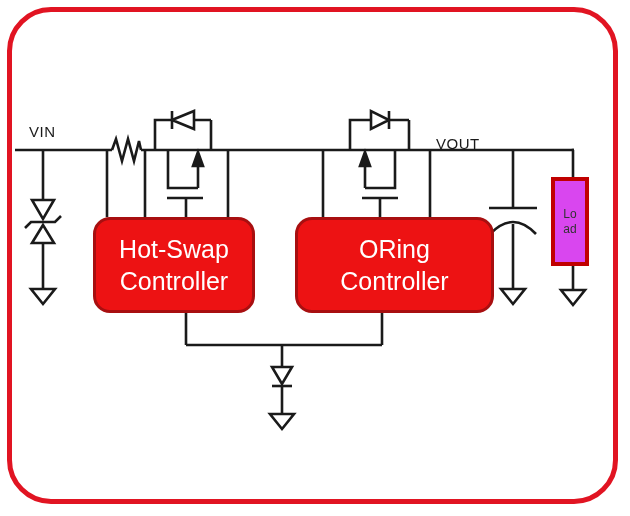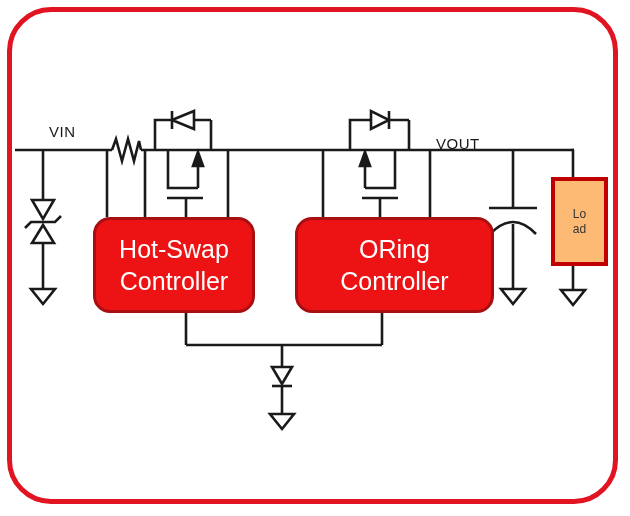--- a/index.html
+++ b/index.html
@@ -10,35 +10,35 @@
   .frame{
     position:absolute;left:7px;top:7px;width:611px;height:497px;
     border:5px solid var(--frame_red,#e11422);border-radius:44px;
     box-sizing:border-box;
   }
   svg.wires{position:absolute;left:0;top:0;}
   .net-label{
     position:absolute;color:var(--wire_black,#1a1a1a);
     font-size:15px;letter-spacing:0.5px;line-height:15px;
   }
-  .vin-label{left:29px;top:124px;margin-left:20px;}
+  .vin-label{left:29px;top:124px;}
   .vout-label{left:436px;top:136px;}
   .ctrl-box{
     position:absolute;top:217px;height:96px;border-radius:17px;
     background:var(--box_fill,#ed1213);
     border:3px solid var(--box_border,#a80f10);
     box-sizing:border-box;
     display:flex;flex-direction:column;justify-content:center;align-items:center;
     color:var(--box_text,#ffffff);font-size:25px;line-height:32px;
   }
   .hot-swap-box{left:93px;width:162px;}
   .oring-box{left:295px;width:199px;}
   .load-box{
-    position:absolute;left:551px;top:177px;width:57px;height:89px;
-    border:4px solid var(--load_border,#c00000);background:#fdba74;
+    position:absolute;left:551px;top:177px;width:38px;height:89px;
+    border:4px solid var(--load_border,#c00000);background:#d946ef;
     box-sizing:border-box;
     display:flex;flex-direction:column;justify-content:center;align-items:center;
     color:#333333;font-size:12px;line-height:15px;
   }
 </style>
 </head>
 <body>
 
 <div class="stage">
 

